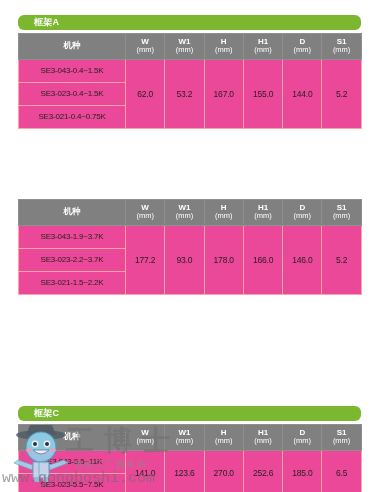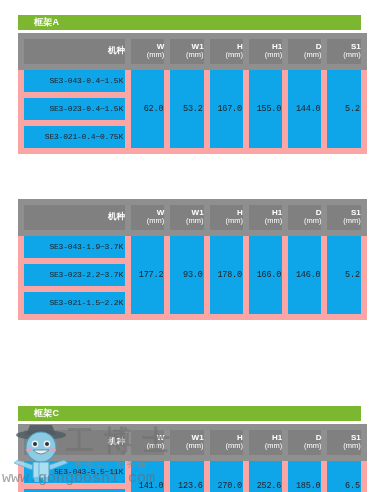--- a/index.html
+++ b/index.html
@@ -27,56 +27,57 @@
   .frame-bar {
     background: #7cb82f;
     height: 15px;
     line-height: 15px;
     color: #ffffff;
     font-size: 9px;
     font-weight: bold;
     padding-left: 16px;
     box-sizing: border-box;
     letter-spacing: 0.2px;
+    border-radius: 6px;
   }
   table.spec {
     border-collapse: collapse;
     width: 343px;
     table-layout: fixed;
     margin-top: 3px;
   }
   table.spec th,
   table.spec td {
-    border: 6px solid #fca5a5;
-    text-align: right;
+    border: 1px solid #fca5a5;
+    text-align: center;
     vertical-align: middle;
   }
   table.spec thead th {
     background: #808080;
     color: #ffffff;
     font-size: 8px;
     font-weight: bold;
     line-height: 1.15;
     padding: 3px 0 4px 0;
     border-color: #8f8f8f;
   }
   table.spec thead th.model-head {
     font-size: 8.5px;
   }
   table.spec thead th .unit {
     display: block;
     font-size: 7.5px;
     font-weight: normal;
   }
   table.spec tbody td {
-    background: #0ea5e9;
+    background: #ec4899;
     color: #231f20;
     font-size: 8px;
     height: 22px;
-    font-family: Liberation Mono, monospace;
+    font-family: Liberation Sans, sans-serif;
     letter-spacing: -0.2px;
   }
   table.spec tbody td.model-cell {
     font-size: 8px;
     padding: 0 2px;
   }
   table.spec tbody td.value-cell {
     font-size: 8.5px;
   }
   col.c-model { width: 107px; }

